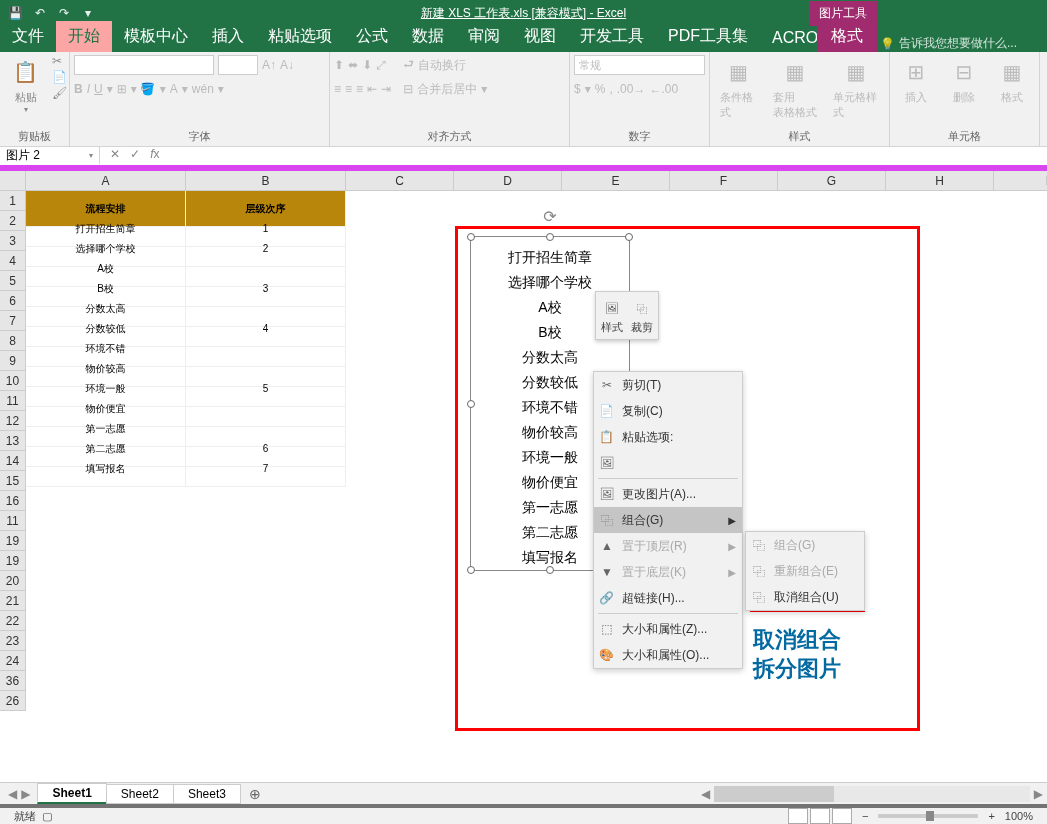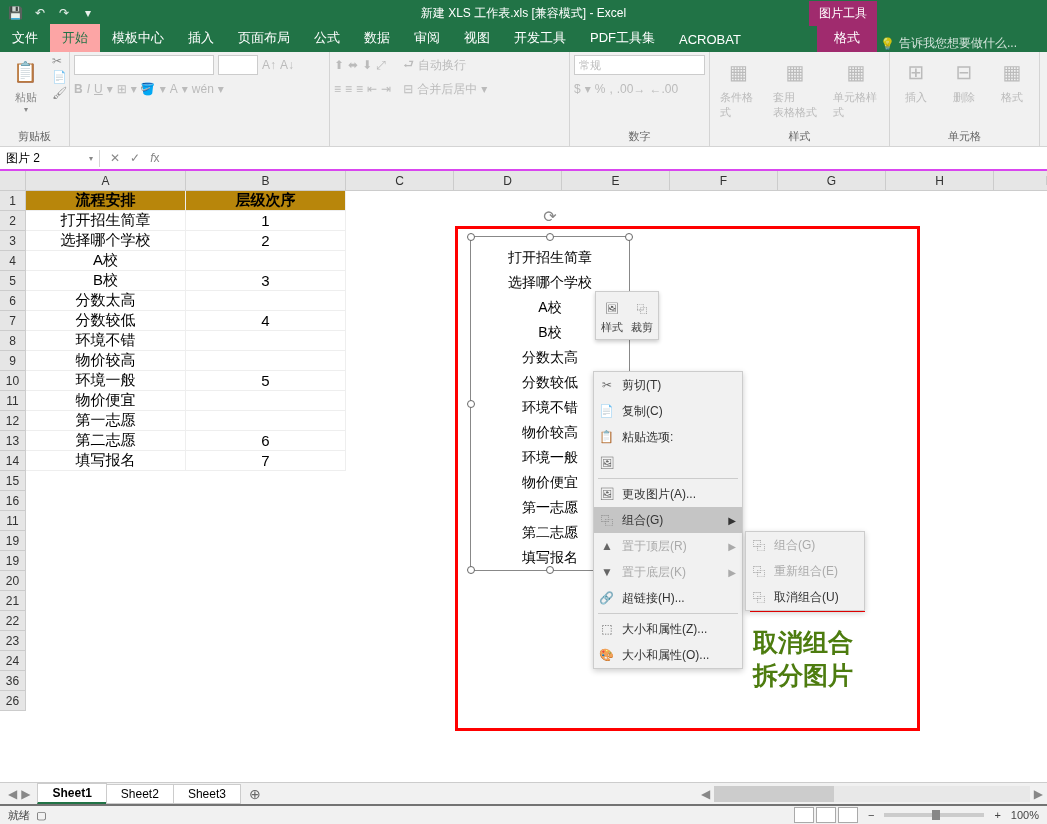--- a/index.html
+++ b/index.html
@@ -1,54 +1,54 @@
 <!DOCTYPE html>
 <html><head>
 <meta charset="utf-8">
 <style>
 * { margin: 0; padding: 0; box-sizing: border-box; font-family: "Microsoft YaHei", sans-serif; }
 body { width: 1047px; height: 824px; background: #fff; overflow: hidden; position: relative; font-size: 12px; }
 
 .titlebar { height: 26px; background: #217346; color: #fff; display: flex; align-items: center; position: relative; }
 .qat { display: flex; align-items: center; gap: 8px; padding-left: 8px; }
 .qat-icon { width: 16px; height: 16px; display: flex; align-items: center; justify-content: center; color: #fff; opacity: 0.9; }
-.title-center { position: absolute; left: 50%; transform: translateX(-50%); font-size: 12px; }
+.title-center { position: absolute; left: 50%; transform: translateX(-50%); font-size: 12px; text-decoration: underline; }
 .context-tab-label { position: absolute; right: 170px; background: #a02b6e; padding: 4px 10px; font-size: 12px; }
 
 .tabs { height: 26px; background: #217346; display: flex; align-items: flex-end; color: #fff; position: relative; }
-.tab { padding: 5px 12px; font-size: 13px; cursor: pointer; }
+.tab { padding: 5px 12px; font-size: 16px; cursor: pointer; }
 .tab.active { background: #fca5a5; color: #217346; }
 .tab.context { background: #a02b6e; position: absolute; right: 170px; width: 60px; text-align: center; }
 .tell-me { position: absolute; right: 30px; display: flex; align-items: center; gap: 4px; opacity: 0.8; }
 
 .ribbon { height: 95px; background: #f1f1f1; border-bottom: 1px solid #d4d4d4; display: flex; }
 .ribbon-group { border-right: 1px solid #d4d4d4; display: flex; flex-direction: column; padding: 2px 4px 0; }
 .ribbon-group-body { flex: 1; display: flex; align-items: flex-start; gap: 4px; color: #888; }
 .ribbon-group-label { text-align: center; font-size: 11px; color: #666; padding: 2px 0; position: relative; }
 .ribbon-big-btn { display: flex; flex-direction: column; align-items: center; justify-content: center; padding: 2px 6px; }
 .ribbon-big-btn .icon { width: 32px; height: 32px; display: flex; align-items: center; justify-content: center; font-size: 20px; }
 .ribbon-big-btn .lbl { font-size: 11px; margin-top: 2px; }
 .ribbon-stack { display: flex; flex-direction: column; gap: 2px; }
 .ribbon-row { display: flex; align-items: center; gap: 4px; height: 22px; }
 .ribbon-ctrl { border: 1px solid #ccc; background: #fff; padding: 1px 4px; font-size: 11px; height: 20px; display: flex; align-items: center; }
 .fade { color: #bbb; }
 
-.namebox-bar { height: 24px; border-bottom: 2px solid #d946ef; display: flex; align-items: center; background: #fff; }
+.namebox-bar { height: 24px; border-bottom: 6px solid #d946ef; display: flex; align-items: flex-start; background: #fff; }
 .namebox { width: 100px; border-right: 1px solid #d4d4d4; padding: 0 6px; display: flex; align-items: center; justify-content: space-between; }
 .fx-icons { display: flex; gap: 10px; padding: 0 10px; color: #888; }
 .formula-input { flex: 1; padding: 0 6px; }
 
 .grid-area { position: relative; height: 600px; overflow: hidden; background: #fff; }
 .corner { position: absolute; left: 0; top: 0; width: 26px; height: 20px; background: #e6e6e6; border-right: 1px solid #ccc; border-bottom: 1px solid #ccc; }
 .col-headers { position: absolute; left: 26px; top: 0; height: 20px; display: flex; }
 .col-head { background: #e6e6e6; border-right: 1px solid #ccc; border-bottom: 1px solid #ccc; text-align: center; font-size: 12px; line-height: 20px; color: #333; }
 .row-headers { position: absolute; left: 0; top: 20px; width: 26px; }
 .row-head { background: #e6e6e6; border-right: 1px solid #ccc; border-bottom: 1px solid #ccc; text-align: center; font-size: 12px; line-height: 20px; color: #333; height: 20px; }
 .cells { position: absolute; left: 26px; top: 20px; }
-.cell { position: absolute; border-right: 1px solid #eee; border-bottom: 1px solid #eee; font-size: 15px; display: flex; align-items: center; justify-content: center; height: 20px; }
+.cell { position: absolute; border-right: 1px solid #eee; border-bottom: 1px solid #eee; font-size: 10px; display: flex; align-items: center; justify-content: center; height: 36px; }
 .cell.header-cell { background: #b8860b; color: #000; font-weight: bold; }
 
 .highlight-box { position: absolute; border: 3px solid #ff0000; pointer-events: none; }
 
 .selected-shape { position: absolute; border: 1px solid #888; }
 .sel-handle { position: absolute; width: 8px; height: 8px; background: #fff; border: 1px solid #666; border-radius: 50%; }
 .rotation-handle { position: absolute; left: 50%; top: -30px; transform: translateX(-50%); color: #888; font-size: 16px; }
 
 .mini-toolbar { position: absolute; background: #f1f1f1; border: 1px solid #ccc; display: flex; padding: 4px; gap: 6px; box-shadow: 0 2px 4px rgba(0,0,0,0.2); }
 .mini-btn { display: flex; flex-direction: column; align-items: center; font-size: 11px; color: #444; }
@@ -57,32 +57,32 @@
 .context-menu { position: absolute; background: #f1f1f1; border: 1px solid #ccc; box-shadow: 0 2px 6px rgba(0,0,0,0.2); width: 150px; }
 .menu-item { display: flex; align-items: center; padding: 4px 8px 4px 28px; position: relative; font-size: 12px; color: #333; height: 26px; }
 .menu-item .mi-icon { position: absolute; left: 4px; width: 18px; text-align: center; color: #666; }
 .menu-item .arrow { position: absolute; right: 6px; font-size: 10px; }
 .menu-item.hover { background: #c5c5c5; }
 .menu-item.disabled { color: #aaa; }
 .menu-sep { height: 1px; background: #ccc; margin: 2px 4px; }
 
 .submenu { position: absolute; background: #f1f1f1; border: 1px solid #ccc; box-shadow: 0 2px 6px rgba(0,0,0,0.2); width: 120px; }
 
-.annotation { position: absolute; color: #4d7c0f; font-size: 25px; font-weight: bold; line-height: 1.3; }
+.annotation { position: absolute; color: #0369a1; font-size: 22px; font-weight: bold; line-height: 1.3; }
 
 .sheet-tabs { position: absolute; bottom: 20px; left: 0; right: 0; height: 22px; background: #f1f1f1; border-top: 1px solid #ccc; display: flex; align-items: center; }
 .sheet-nav { display: flex; gap: 4px; padding: 0 8px; color: #888; }
 .sheet-tab { padding: 2px 14px; border: 1px solid #ccc; background: #fff; font-size: 12px; margin-left: -1px; }
 .sheet-tab.active { border-bottom: 2px solid #217346; background: #fff; font-weight: bold; }
 .new-sheet { padding: 0 8px; color: #666; font-size: 14px; }
 .hscroll { position: absolute; right: 0; width: 350px; height: 18px; display: flex; align-items: center; }
 .hscroll-track { flex: 1; background: #e8e8e8; height: 16px; position: relative; }
 .hscroll-thumb { position: absolute; left: 0; width: 120px; height: 16px; background: #ccc; }
 
-.statusbar { position: absolute; bottom: 0; left: 0; right: 0; height: 20px; background: #f1f1f1; border-top: 2px solid #737373; display: flex; align-items: center; justify-content: space-between; padding: 0 8px; font-size: 11px; color: #444; }
+.statusbar { position: absolute; bottom: 0; left: 0; right: 0; height: 20px; background: #f1f1f1; border-top: 4px solid #737373; display: flex; align-items: center; justify-content: space-between; padding: 0 14px; font-size: 11px; color: #444; }
 .status-right { display: flex; align-items: center; gap: 10px; }
 .zoom-slider { width: 100px; height: 4px; background: #ccc; position: relative; }
 .zoom-thumb { position: absolute; left: 48px; top: -3px; width: 8px; height: 10px; background: #888; }
 .view-btns { display: flex; gap: 2px; }
 .view-btn { width: 20px; height: 16px; border: 1px solid #aaa; background: #fff; }
 
 .shape-text { position: absolute; font-size: 14px; color: #000; text-align: center; }
 </style>
 </head>
 <body>
@@ -96,21 +96,21 @@
   </div>
   <div class="title-center">新建 XLS 工作表.xls  [兼容模式] - Excel</div>
   <div class="context-tab-label">图片工具</div>
 </div>
 
 <div class="tabs">
   <div class="tab">文件</div>
   <div class="tab active">开始</div>
   <div class="tab">模板中心</div>
   <div class="tab">插入</div>
-  <div class="tab">页面布局</div>
+  <div class="tab">粘贴选项</div>
   <div class="tab">公式</div>
   <div class="tab">数据</div>
   <div class="tab">审阅</div>
   <div class="tab">视图</div>
   <div class="tab">开发工具</div>
   <div class="tab">PDF工具集</div>
   <div class="tab">ACROBAT</div>
   <div class="tab context">格式</div>
   <div class="tell-me">
     <span>💡</span>
@@ -152,20 +152,21 @@
             <span>▾</span>
             <span>🪣</span>
             <span>▾</span>
             <span>A</span>
             <span>▾</span>
             <span>wén</span>
             <span>▾</span>
           </div>
       </div>
     </div>
+    <div class="ribbon-group-label">字体</div>
   </div>
   <div class="ribbon-group" style="width:240px">
     <div class="ribbon-group-body fade">
       <div class="ribbon-stack">
         <div class="ribbon-row">
             <span>⬆</span>
             <span>⬌</span>
             <span>⬇</span>
             <span>⤢</span>
           </div>
@@ -182,20 +183,21 @@
             <span>⮐</span>
             <span>自动换行</span>
           </div>
         <div class="ribbon-row">
             <span>⊟</span>
             <span>合并后居中</span>
             <span>▾</span>
           </div>
       </div>
     </div>
+    <div class="ribbon-group-label">对齐方式</div>
   </div>
   <div class="ribbon-group" style="width:140px">
     <div class="ribbon-group-body fade">
       <div class="ribbon-stack">
         <div class="ribbon-row">
             <div class="ribbon-ctrl" style="width:131px">常规</div>
           </div>
         <div class="ribbon-row">
             <span>$</span>
             <span>▾</span>

